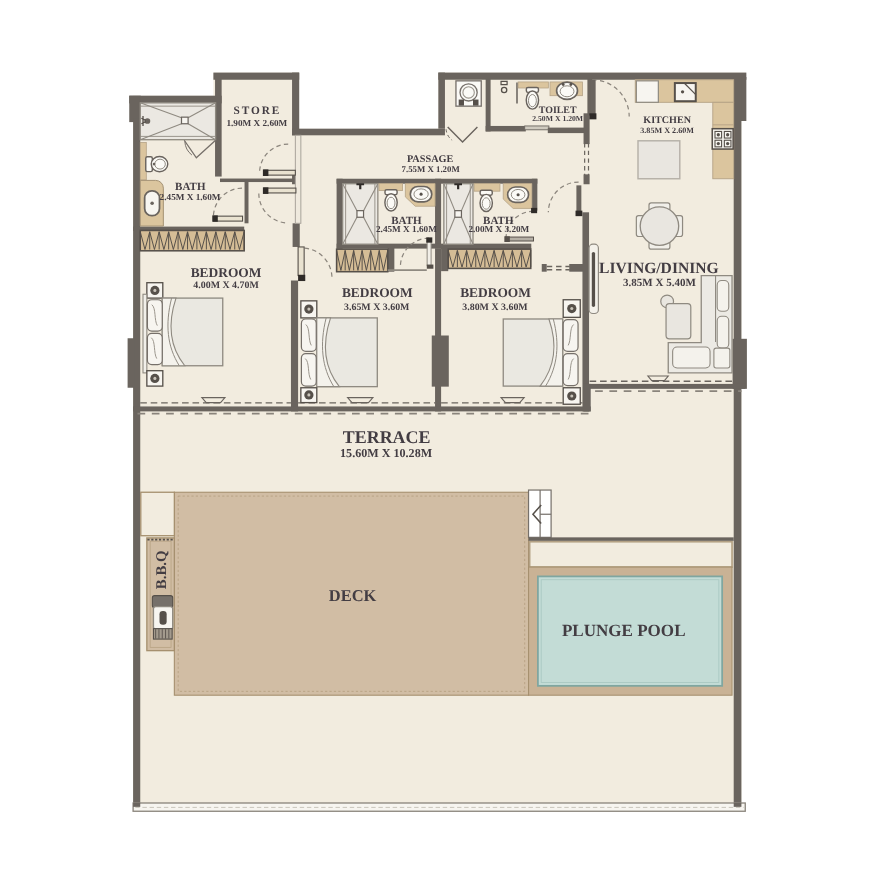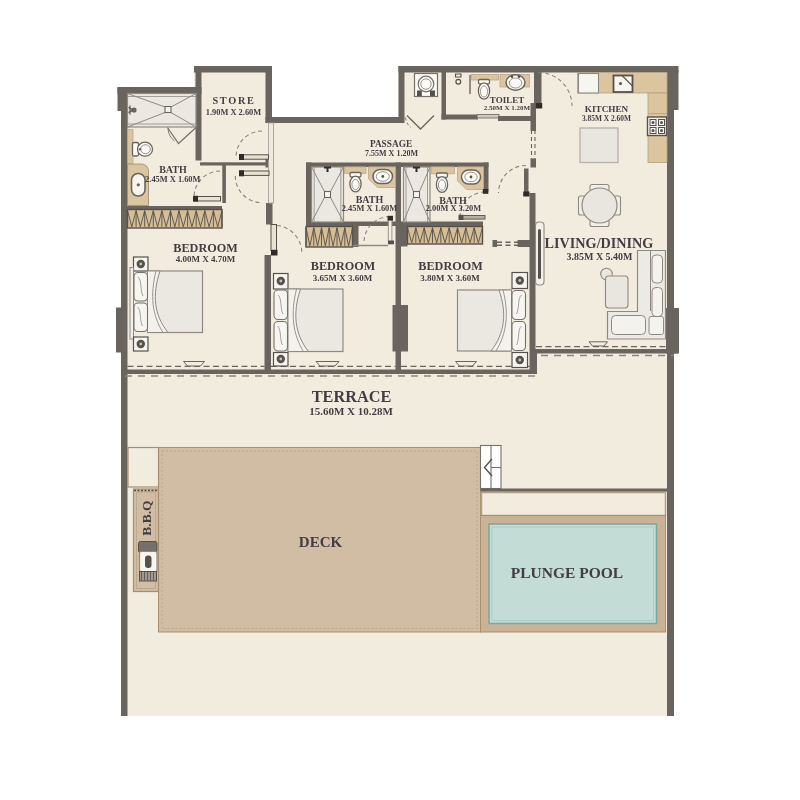--- a/index.html
+++ b/index.html
@@ -1,16 +1,16 @@
 <!DOCTYPE html>
 <html><head>
 <meta charset="utf-8">
 <style>
   html,body{margin:0;padding:0;background:#ffffff;}
-  #plan{width:800px;height:716px;position:relative;transform:translateZ(0);will-change:transform;}
+  #plan{width:800px;height:800px;position:relative;transform:translateZ(0);will-change:transform;}
   svg{display:block;}
   text{font-family:"Liberation Serif", serif;font-weight:bold;fill:#433d43;}
 </style>
 </head>
 <body>
 <div id="plan">
 <svg width="800" height="800" viewBox="0 0 800 800">
 
 <rect x="0" y="0" width="800" height="800" fill="#ffffff"></rect>
 

